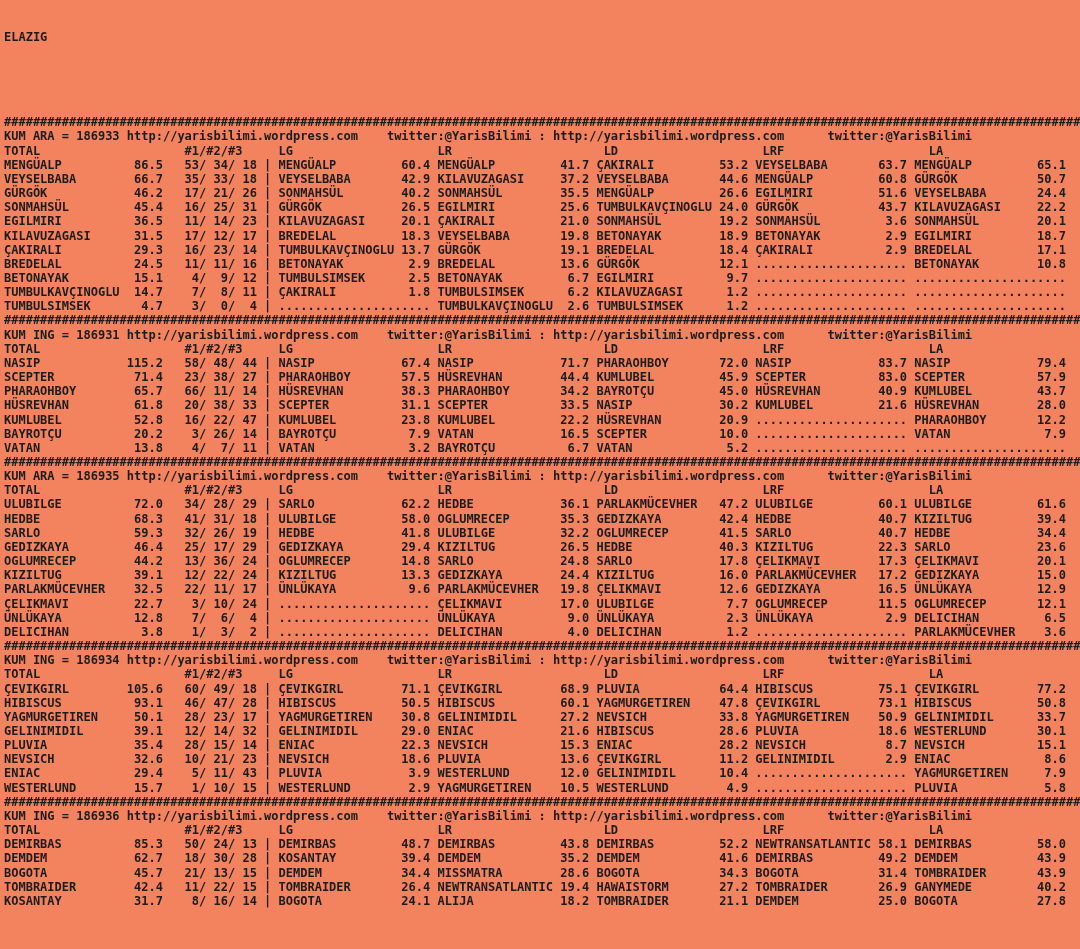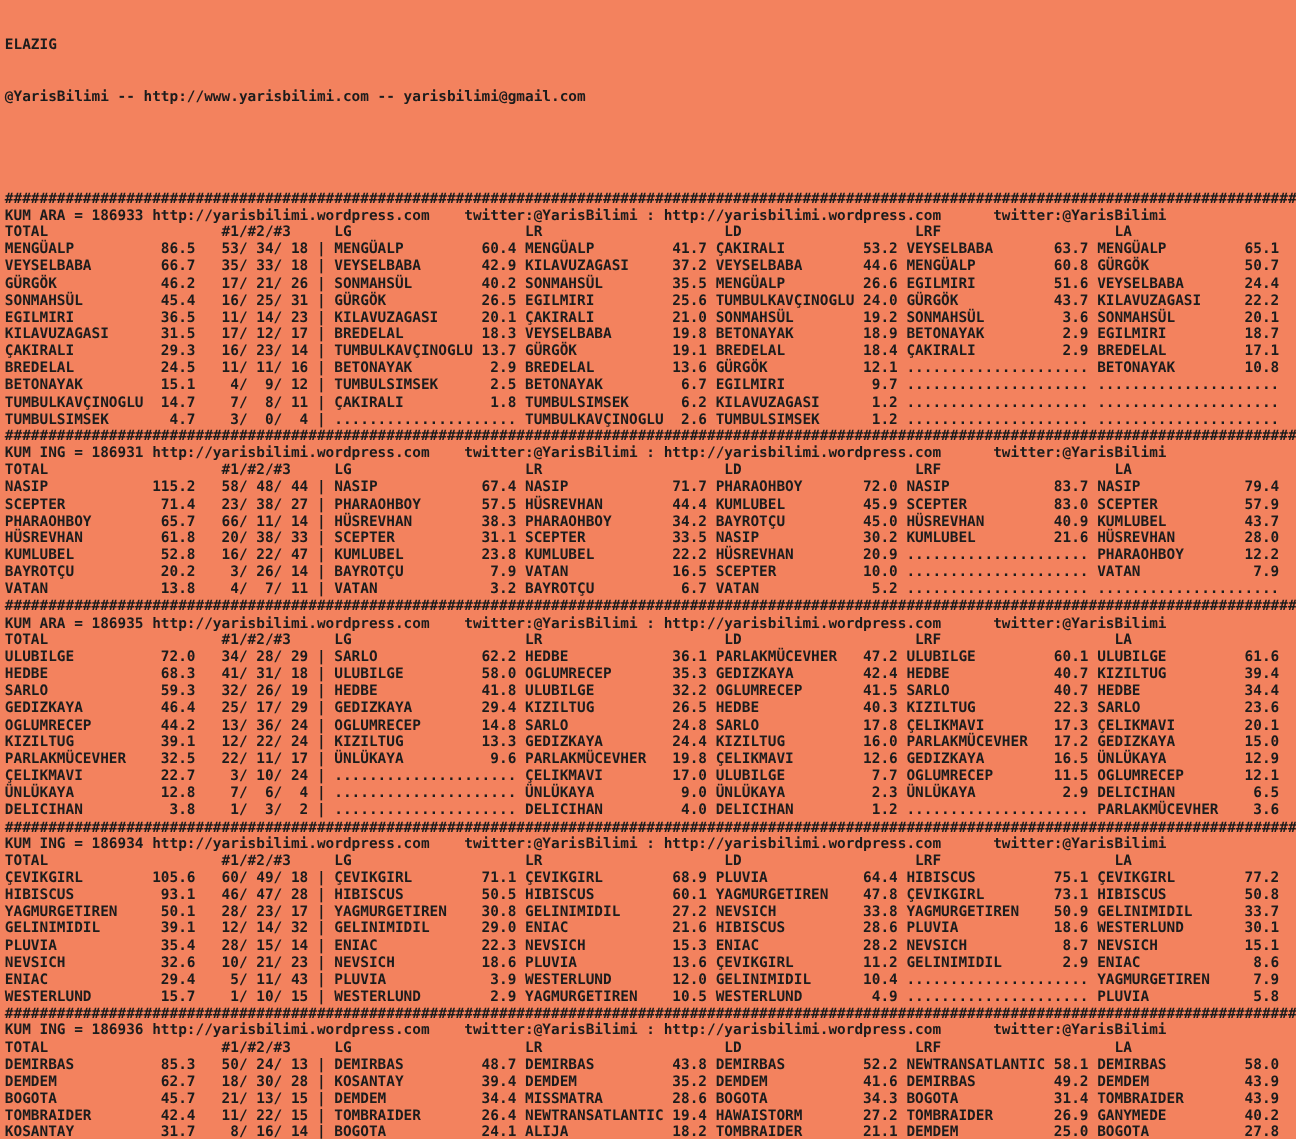--- a/index.html
+++ b/index.html
@@ -20,16 +20,15 @@
     color: #1c1c1c;
     white-space: pre;
   }
   .line { height: 14.16px; white-space: pre; }
 </style>
 </head>
 <body>
 
 <div id="terminal">
   <div class="line">ELAZIG</div>
-  <div class="line">@YarisBilimi -- http://www.yarisbilimi.com -- yarisbilimi@gmail.com</div>
   <div class="line"> </div>
   <div id="sections"><div class="line">################################################################################################################################################################</div><div class="line">KUM ARA = 186933 http://yarisbilimi.wordpress.com    twitter:@YarisBilimi : http://yarisbilimi.wordpress.com      twitter:@YarisBilimi</div><div class="line">TOTAL                    #1/#2/#3     LG                    LR                     LD                    LRF                    LA</div><div class="line">MENGÜALP          86.5   53/ 34/ 18 | MENGÜALP         60.4 MENGÜALP         41.7 ÇAKIRALI         53.2 VEYSELBABA       63.7 MENGÜALP         65.1 </div><div class="line">VEYSELBABA        66.7   35/ 33/ 18 | VEYSELBABA       42.9 KILAVUZAGASI     37.2 VEYSELBABA       44.6 MENGÜALP         60.8 GÜRGÖK           50.7 </div><div class="line">GÜRGÖK            46.2   17/ 21/ 26 | SONMAHSÜL        40.2 SONMAHSÜL        35.5 MENGÜALP         26.6 EGILMIRI         51.6 VEYSELBABA       24.4 </div><div class="line">SONMAHSÜL         45.4   16/ 25/ 31 | GÜRGÖK           26.5 EGILMIRI         25.6 TUMBULKAVÇINOGLU 24.0 GÜRGÖK           43.7 KILAVUZAGASI     22.2 </div><div class="line">EGILMIRI          36.5   11/ 14/ 23 | KILAVUZAGASI     20.1 ÇAKIRALI         21.0 SONMAHSÜL        19.2 SONMAHSÜL         3.6 SONMAHSÜL        20.1 </div><div class="line">KILAVUZAGASI      31.5   17/ 12/ 17 | BREDELAL         18.3 VEYSELBABA       19.8 BETONAYAK        18.9 BETONAYAK         2.9 EGILMIRI         18.7 </div><div class="line">ÇAKIRALI          29.3   16/ 23/ 14 | TUMBULKAVÇINOGLU 13.7 GÜRGÖK           19.1 BREDELAL         18.4 ÇAKIRALI          2.9 BREDELAL         17.1 </div><div class="line">BREDELAL          24.5   11/ 11/ 16 | BETONAYAK         2.9 BREDELAL         13.6 GÜRGÖK           12.1 ..................... BETONAYAK        10.8 </div><div class="line">BETONAYAK         15.1    4/  9/ 12 | TUMBULSIMSEK      2.5 BETONAYAK         6.7 EGILMIRI          9.7 ..................... ..................... </div><div class="line">TUMBULKAVÇINOGLU  14.7    7/  8/ 11 | ÇAKIRALI          1.8 TUMBULSIMSEK      6.2 KILAVUZAGASI      1.2 ..................... ..................... </div><div class="line">TUMBULSIMSEK       4.7    3/  0/  4 | ..................... TUMBULKAVÇINOGLU  2.6 TUMBULSIMSEK      1.2 ..................... ..................... </div><div class="line">################################################################################################################################################################</div><div class="line">KUM ING = 186931 http://yarisbilimi.wordpress.com    twitter:@YarisBilimi : http://yarisbilimi.wordpress.com      twitter:@YarisBilimi</div><div class="line">TOTAL                    #1/#2/#3     LG                    LR                     LD                    LRF                    LA</div><div class="line">NASIP            115.2   58/ 48/ 44 | NASIP            67.4 NASIP            71.7 PHARAOHBOY       72.0 NASIP            83.7 NASIP            79.4 </div><div class="line">SCEPTER           71.4   23/ 38/ 27 | PHARAOHBOY       57.5 HÜSREVHAN        44.4 KUMLUBEL         45.9 SCEPTER          83.0 SCEPTER          57.9 </div><div class="line">PHARAOHBOY        65.7   66/ 11/ 14 | HÜSREVHAN        38.3 PHARAOHBOY       34.2 BAYROTÇU         45.0 HÜSREVHAN        40.9 KUMLUBEL         43.7 </div><div class="line">HÜSREVHAN         61.8   20/ 38/ 33 | SCEPTER          31.1 SCEPTER          33.5 NASIP            30.2 KUMLUBEL         21.6 HÜSREVHAN        28.0 </div><div class="line">KUMLUBEL          52.8   16/ 22/ 47 | KUMLUBEL         23.8 KUMLUBEL         22.2 HÜSREVHAN        20.9 ..................... PHARAOHBOY       12.2 </div><div class="line">BAYROTÇU          20.2    3/ 26/ 14 | BAYROTÇU          7.9 VATAN            16.5 SCEPTER          10.0 ..................... VATAN             7.9 </div><div class="line">VATAN             13.8    4/  7/ 11 | VATAN             3.2 BAYROTÇU          6.7 VATAN             5.2 ..................... ..................... </div><div class="line">################################################################################################################################################################</div><div class="line">KUM ARA = 186935 http://yarisbilimi.wordpress.com    twitter:@YarisBilimi : http://yarisbilimi.wordpress.com      twitter:@YarisBilimi</div><div class="line">TOTAL                    #1/#2/#3     LG                    LR                     LD                    LRF                    LA</div><div class="line">ULUBILGE          72.0   34/ 28/ 29 | SARLO            62.2 HEDBE            36.1 PARLAKMÜCEVHER   47.2 ULUBILGE         60.1 ULUBILGE         61.6 </div><div class="line">HEDBE             68.3   41/ 31/ 18 | ULUBILGE         58.0 OGLUMRECEP       35.3 GEDIZKAYA        42.4 HEDBE            40.7 KIZILTUG         39.4 </div><div class="line">SARLO             59.3   32/ 26/ 19 | HEDBE            41.8 ULUBILGE         32.2 OGLUMRECEP       41.5 SARLO            40.7 HEDBE            34.4 </div><div class="line">GEDIZKAYA         46.4   25/ 17/ 29 | GEDIZKAYA        29.4 KIZILTUG         26.5 HEDBE            40.3 KIZILTUG         22.3 SARLO            23.6 </div><div class="line">OGLUMRECEP        44.2   13/ 36/ 24 | OGLUMRECEP       14.8 SARLO            24.8 SARLO            17.8 ÇELIKMAVI        17.3 ÇELIKMAVI        20.1 </div><div class="line">KIZILTUG          39.1   12/ 22/ 24 | KIZILTUG         13.3 GEDIZKAYA        24.4 KIZILTUG         16.0 PARLAKMÜCEVHER   17.2 GEDIZKAYA        15.0 </div><div class="line">PARLAKMÜCEVHER    32.5   22/ 11/ 17 | ÜNLÜKAYA          9.6 PARLAKMÜCEVHER   19.8 ÇELIKMAVI        12.6 GEDIZKAYA        16.5 ÜNLÜKAYA         12.9 </div><div class="line">ÇELIKMAVI         22.7    3/ 10/ 24 | ..................... ÇELIKMAVI        17.0 ULUBILGE          7.7 OGLUMRECEP       11.5 OGLUMRECEP       12.1 </div><div class="line">ÜNLÜKAYA          12.8    7/  6/  4 | ..................... ÜNLÜKAYA          9.0 ÜNLÜKAYA          2.3 ÜNLÜKAYA          2.9 DELICIHAN         6.5 </div><div class="line">DELICIHAN          3.8    1/  3/  2 | ..................... DELICIHAN         4.0 DELICIHAN         1.2 ..................... PARLAKMÜCEVHER    3.6 </div><div class="line">################################################################################################################################################################</div><div class="line">KUM ING = 186934 http://yarisbilimi.wordpress.com    twitter:@YarisBilimi : http://yarisbilimi.wordpress.com      twitter:@YarisBilimi</div><div class="line">TOTAL                    #1/#2/#3     LG                    LR                     LD                    LRF                    LA</div><div class="line">ÇEVIKGIRL        105.6   60/ 49/ 18 | ÇEVIKGIRL        71.1 ÇEVIKGIRL        68.9 PLUVIA           64.4 HIBISCUS         75.1 ÇEVIKGIRL        77.2 </div><div class="line">HIBISCUS          93.1   46/ 47/ 28 | HIBISCUS         50.5 HIBISCUS         60.1 YAGMURGETIREN    47.8 ÇEVIKGIRL        73.1 HIBISCUS         50.8 </div><div class="line">YAGMURGETIREN     50.1   28/ 23/ 17 | YAGMURGETIREN    30.8 GELINIMIDIL      27.2 NEVSICH          33.8 YAGMURGETIREN    50.9 GELINIMIDIL      33.7 </div><div class="line">GELINIMIDIL       39.1   12/ 14/ 32 | GELINIMIDIL      29.0 ENIAC            21.6 HIBISCUS         28.6 PLUVIA           18.6 WESTERLUND       30.1 </div><div class="line">PLUVIA            35.4   28/ 15/ 14 | ENIAC            22.3 NEVSICH          15.3 ENIAC            28.2 NEVSICH           8.7 NEVSICH          15.1 </div><div class="line">NEVSICH           32.6   10/ 21/ 23 | NEVSICH          18.6 PLUVIA           13.6 ÇEVIKGIRL        11.2 GELINIMIDIL       2.9 ENIAC             8.6 </div><div class="line">ENIAC             29.4    5/ 11/ 43 | PLUVIA            3.9 WESTERLUND       12.0 GELINIMIDIL      10.4 ..................... YAGMURGETIREN     7.9 </div><div class="line">WESTERLUND        15.7    1/ 10/ 15 | WESTERLUND        2.9 YAGMURGETIREN    10.5 WESTERLUND        4.9 ..................... PLUVIA            5.8 </div><div class="line">################################################################################################################################################################</div><div class="line">KUM ING = 186936 http://yarisbilimi.wordpress.com    twitter:@YarisBilimi : http://yarisbilimi.wordpress.com      twitter:@YarisBilimi</div><div class="line">TOTAL                    #1/#2/#3     LG                    LR                     LD                    LRF                    LA</div><div class="line">DEMIRBAS          85.3   50/ 24/ 13 | DEMIRBAS         48.7 DEMIRBAS         43.8 DEMIRBAS         52.2 NEWTRANSATLANTIC 58.1 DEMIRBAS         58.0 </div><div class="line">DEMDEM            62.7   18/ 30/ 28 | KOSANTAY         39.4 DEMDEM           35.2 DEMDEM           41.6 DEMIRBAS         49.2 DEMDEM           43.9 </div><div class="line">BOGOTA            45.7   21/ 13/ 15 | DEMDEM           34.4 MISSMATRA        28.6 BOGOTA           34.3 BOGOTA           31.4 TOMBRAIDER       43.9 </div><div class="line">TOMBRAIDER        42.4   11/ 22/ 15 | TOMBRAIDER       26.4 NEWTRANSATLANTIC 19.4 HAWAISTORM       27.2 TOMBRAIDER       26.9 GANYMEDE         40.2 </div><div class="line">KOSANTAY          31.7    8/ 16/ 14 | BOGOTA           24.1 ALIJA            18.2 TOMBRAIDER       21.1 DEMDEM           25.0 BOGOTA           27.8 </div></div>
 </div>
 
 </body></html>

